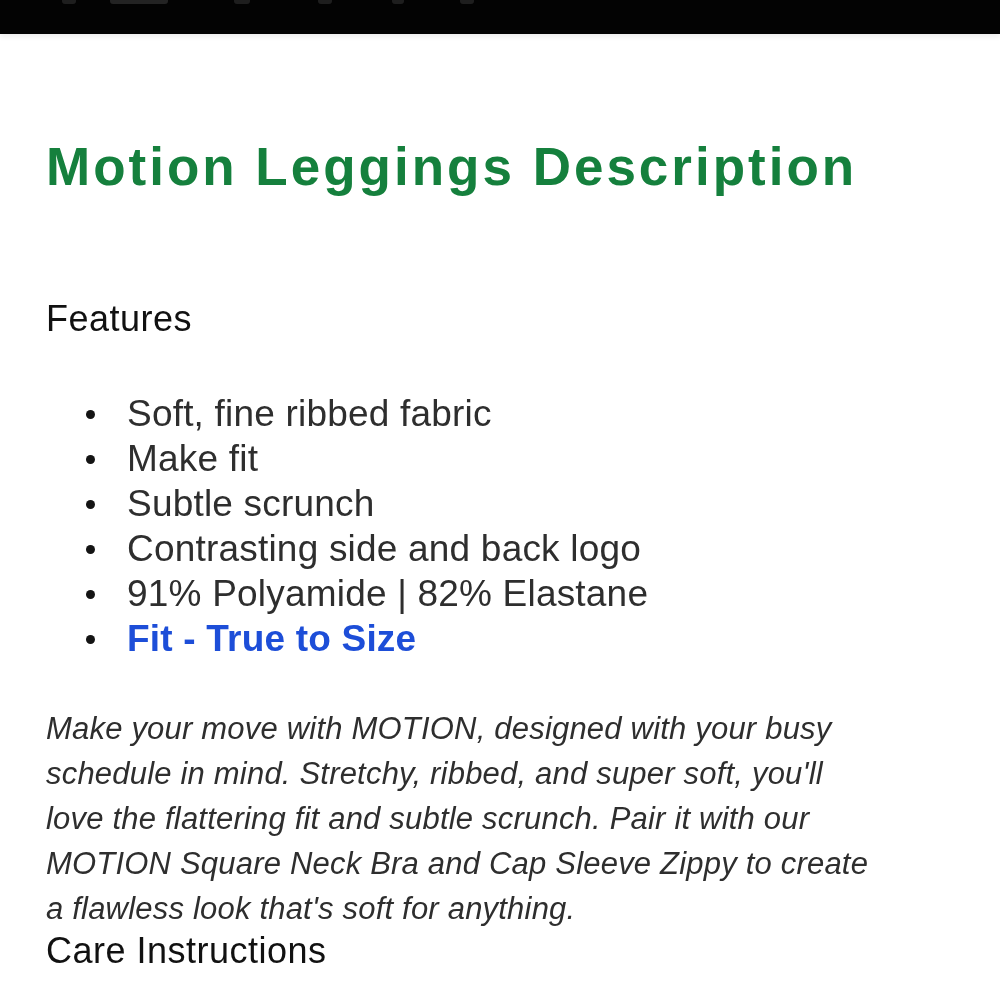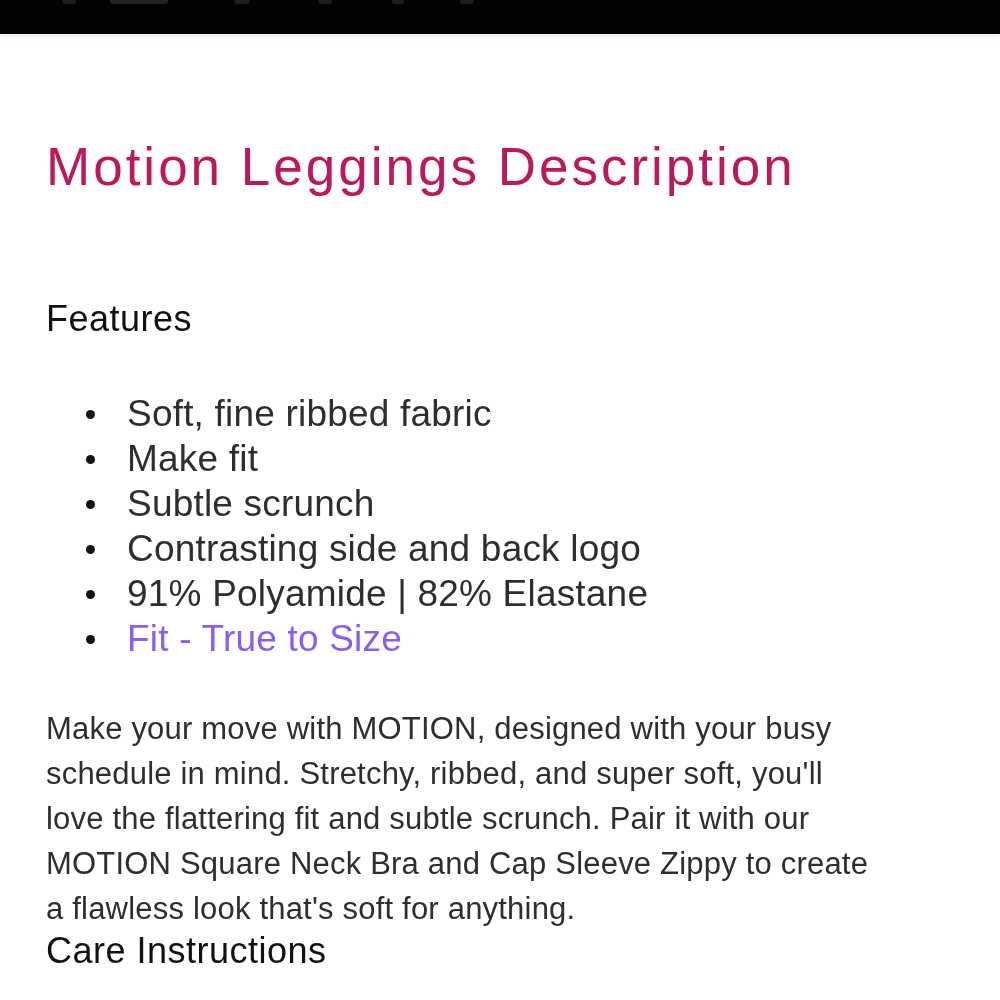--- a/index.html
+++ b/index.html
@@ -37,23 +37,23 @@
   
   .content {
     padding: 0 60px 0 46px;
     color: #2e2e2e;
   }
 
   h1.page-title {
     margin-top: 101px;
     font-size: 53px;
     line-height: 1.2;
-    font-weight: 400;
+    font-weight: 700;
     letter-spacing: 3px;
-    color: #be185d;
+    color: #15803d;
     white-space: nowrap;
   }
 
   h2.section-heading {
     font-size: 36px;
     line-height: 1.2;
     font-weight: 400;
     color: #111111;
     letter-spacing: 0.5px;
     text-decoration-thickness: 3px;
@@ -77,26 +77,27 @@
   ul.features-list li .bullet {
     position: absolute;
     left: 40px;
     top: 19px;
     width: 9px;
     height: 9px;
     border-radius: 50%;
     background: #141414;
   }
   ul.features-list li.bold {
-    font-weight: 400;
-    color: #8b5cf6;
+    font-weight: 700;
+    color: #1d4ed8;
   }
 
   .description {
     margin-top: 45px;
+    font-style: italic;
   }
   .description .line {
     font-size: 31px;
     line-height: 45px;
     letter-spacing: 0.2px;
     color: #2e2e2e;
     white-space: nowrap;
   }
 </style>
 </head>

